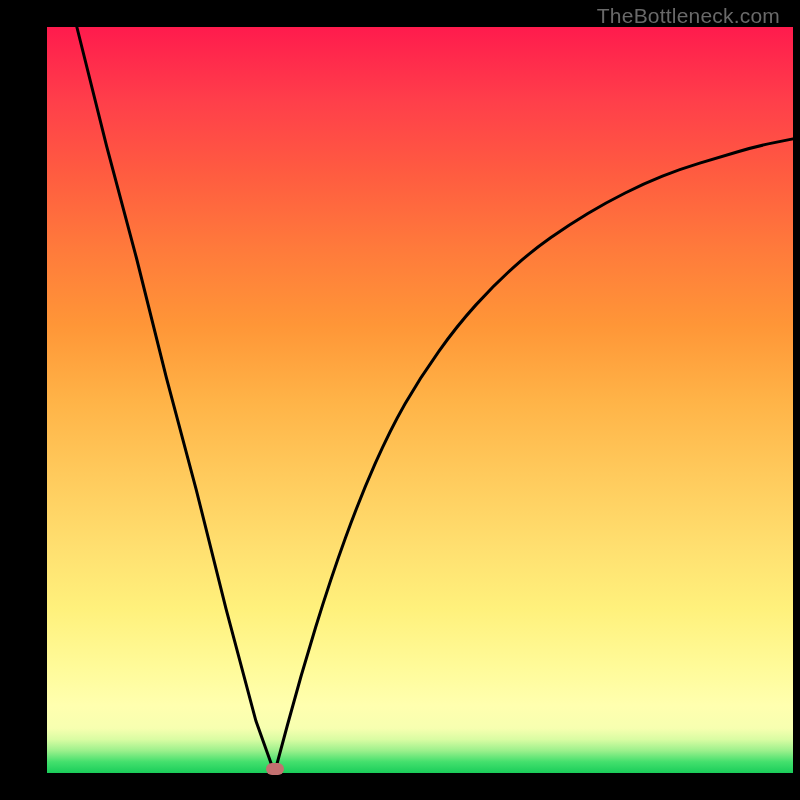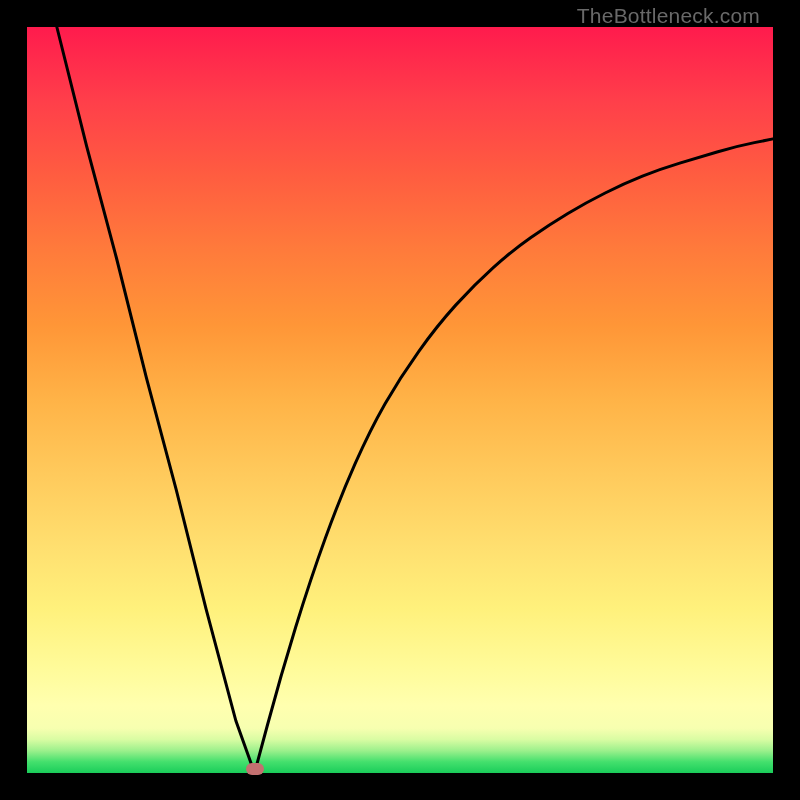--- a/index.html
+++ b/index.html
@@ -8,20 +8,21 @@
     width: 800px;
     height: 800px;
     background: #000;
     overflow: hidden;
     font-family: Arial, Helvetica, sans-serif;
   }
   .container {
     position: relative;
     width: 772px;
     height: 800px;
+    margin-left: 20px;
   }
   .plot-area {
     position: absolute;
     left: 27px;
     top: 27px;
     width: 746px;
     height: 746px;
     
     background: linear-gradient(to top,
       #1acd5a 0%,

